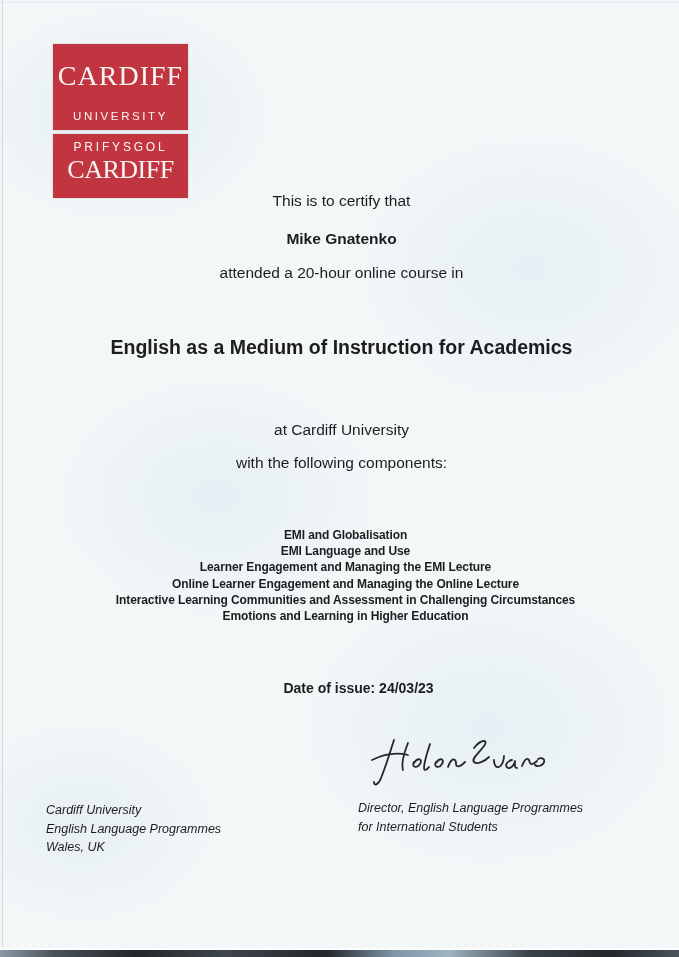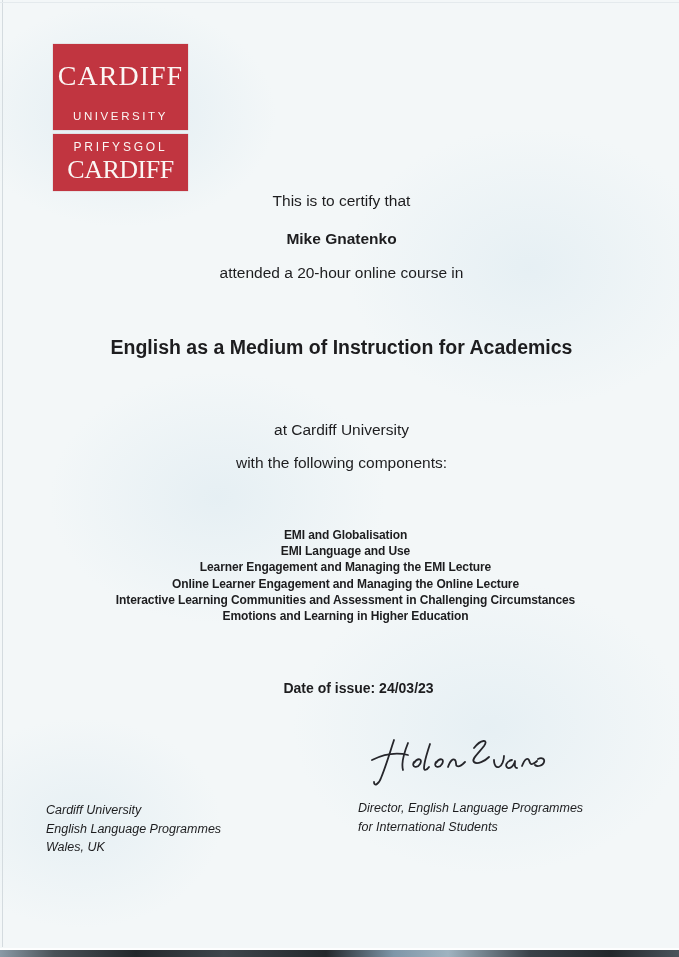--- a/index.html
+++ b/index.html
@@ -21,21 +21,21 @@
   .edge-top{position:absolute;left:0;right:0;top:2px;height:1px;background:#e4eaed;}
   .scan-white{position:absolute;left:0;right:0;bottom:7px;height:2px;background:#fdfefe;}
   .scan-bar{position:absolute;left:0;right:0;bottom:0;height:7px;
     background:linear-gradient(to right,#8a9aa6 0%,#4a5258 8%,#23272b 20%,#3f464c 33%,#23272b 48%,
       #7e96a8 58%,#9fb3c0 66%,#3a4249 78%,#23272b 90%,#4a545c 100%);}
   
   .logo{position:absolute;left:53px;top:44px;width:135px;}
   .logo-block{background:var(--color-brand,#c13540);color:#fbf6f4;text-align:center;
     box-shadow:0 0 1px rgba(150,60,60,.5);}
   .logo-block.b1{padding:17px 2px 6px;}
-  .logo-block.b2{margin-top:4px;padding:6px 2px 7px;}
+  .logo-block.b2{margin-top:4px;padding:6px 2px 14px;}
   .logo-cardiff{font-family:"Liberation Serif",serif;font-size:28px;line-height:30px;letter-spacing:1px;}
   .logo-university{font-size:11.5px;line-height:15px;letter-spacing:2.6px;margin-top:18px;}
   .logo-prifysgol{font-size:12px;line-height:15px;letter-spacing:2.8px;}
   .logo-caerdydd{font-family:"Liberation Serif",serif;font-size:26px;line-height:28px;letter-spacing:-0.5px;margin-top:1px;}
   
   .cline{position:absolute;left:2px;width:100%;text-align:center;font-size:15.5px;line-height:20px;}
   .intro{top:191px;}
   .recipient{top:229px;font-weight:bold;}
   .attended{top:263px;}
   .course-title{top:334px;font-weight:bold;font-size:19.5px;line-height:26px;}

